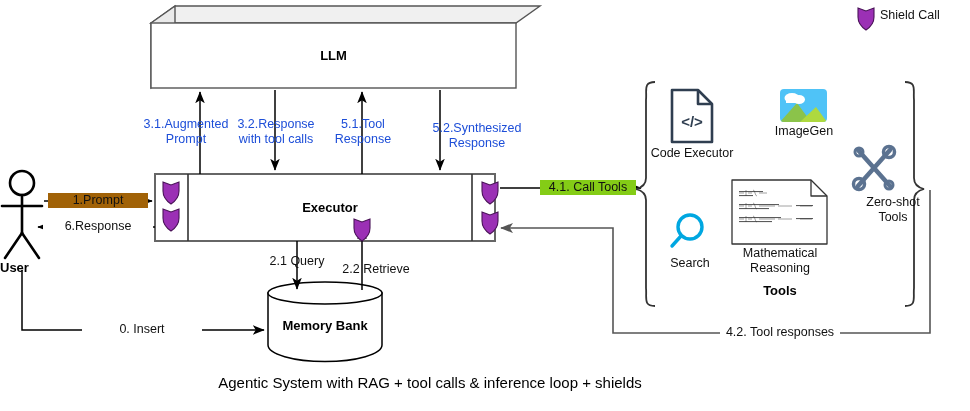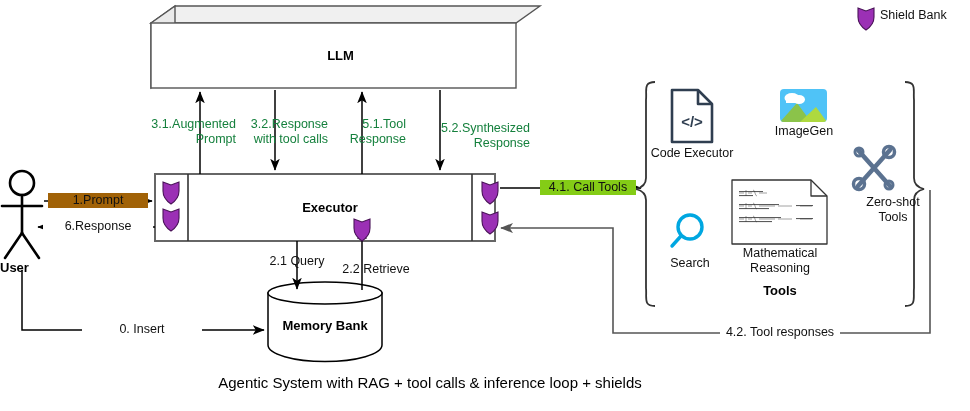--- a/index.html
+++ b/index.html
@@ -1,20 +1,20 @@
 <!DOCTYPE html>
 <html><head>
 <meta charset="utf-8">
 <style>
   html,body{margin:0;padding:0;background:#ffffff;}
   body{width:970px;height:411px;position:relative;overflow:hidden;
        font-family:"Liberation Sans","DejaVu Sans",sans-serif;color:#000;}
   .abs{position:absolute;}
   .lbl{font-size:12.5px;line-height:15px;color:#111;text-align:center;white-space:nowrap;}
-  .lbl2{font-size:12.5px;line-height:15px;color:#15803d;text-align:right;}
+  .lbl2{font-size:12.5px;line-height:15px;color:#1d4ed8;text-align:center;}
   svg{display:block;overflow:visible;}
   .node-title{font-size:13px;font-weight:bold;text-align:center;}
   .tool-cap{font-size:12.5px;line-height:15px;text-align:center;color:#111;}
   #stage{position:absolute;left:0;top:0;width:970px;height:411px;}
 </style>
 </head>
 <body>
 
 <div id="stage">
 
@@ -170,21 +170,21 @@
       <path d="M490,215 c0,0 -8,-3 -8,-3 l0,9 c0,7 5,11 8,13 c3,-2 8,-6 8,-13 l0,-9 c0,0 -8,3 -8,3 z" fill="#9b30b5" stroke="#4a1458" stroke-width="1.1"></path>
     </g>
     <g>
       <path d="M362,222 c0,0 -8,-3 -8,-3 l0,9 c0,7 5,11 8,13 c3,-2 8,-6 8,-13 l0,-9 c0,0 -8,3 -8,3 z" fill="#9b30b5" stroke="#4a1458" stroke-width="1.1"></path>
     </g>
     <g>
       <path d="M866,11 c0,0 -8,-3 -8,-3 l0,9 c0,7 5,11 8,13 c3,-2 8,-6 8,-13 l0,-9 c0,0 -8,3 -8,3 z" fill="#9b30b5" stroke="#4a1458" stroke-width="1.1"></path>
     </g>
   </svg>
 
-  <div class="abs node-title" style="left:151px;top:48px;width:365px;padding-left:7px;">LLM</div>
+  <div class="abs node-title" style="left:151px;top:48px;width:365px;">LLM</div>
 
   <div class="abs node-title" style="left:268px;top:318px;width:114px;">Memory Bank</div>
 
   <div class="abs node-title" style="left:188px;top:200px;width:284px;">Executor</div>
 
   <div class="abs node-title" style="left:0px;top:260px;width:44px;text-align:left;">User</div>
 
   <div class="abs lbl2" style="left:136px;top:117px;width:100px;">
     <div>3.1.Augmented</div>
     <div>Prompt</div>
@@ -228,17 +228,17 @@
 
   <div class="abs tool-cap" style="left:653px;top:256px;width:74px;">Search</div>
 
   <div class="abs tool-cap" style="left:728px;top:246px;width:104px;">
     <div>Mathematical</div>
     <div>Reasoning</div>
   </div>
 
   <div class="abs node-title" style="left:720px;top:283px;width:120px;">Tools</div>
 
-  <div class="abs lbl" style="left:880px;top:8px;width:86px;text-align:left;">Shield Bank</div>
+  <div class="abs lbl" style="left:880px;top:8px;width:86px;text-align:left;">Shield Call</div>
 
   <div class="abs" style="left:0px;top:374px;width:860px;text-align:center;font-size:15px;color:#000;">Agentic System with RAG + tool calls &amp; inference loop + shields</div>
 
 </div>
 
 </body></html>

